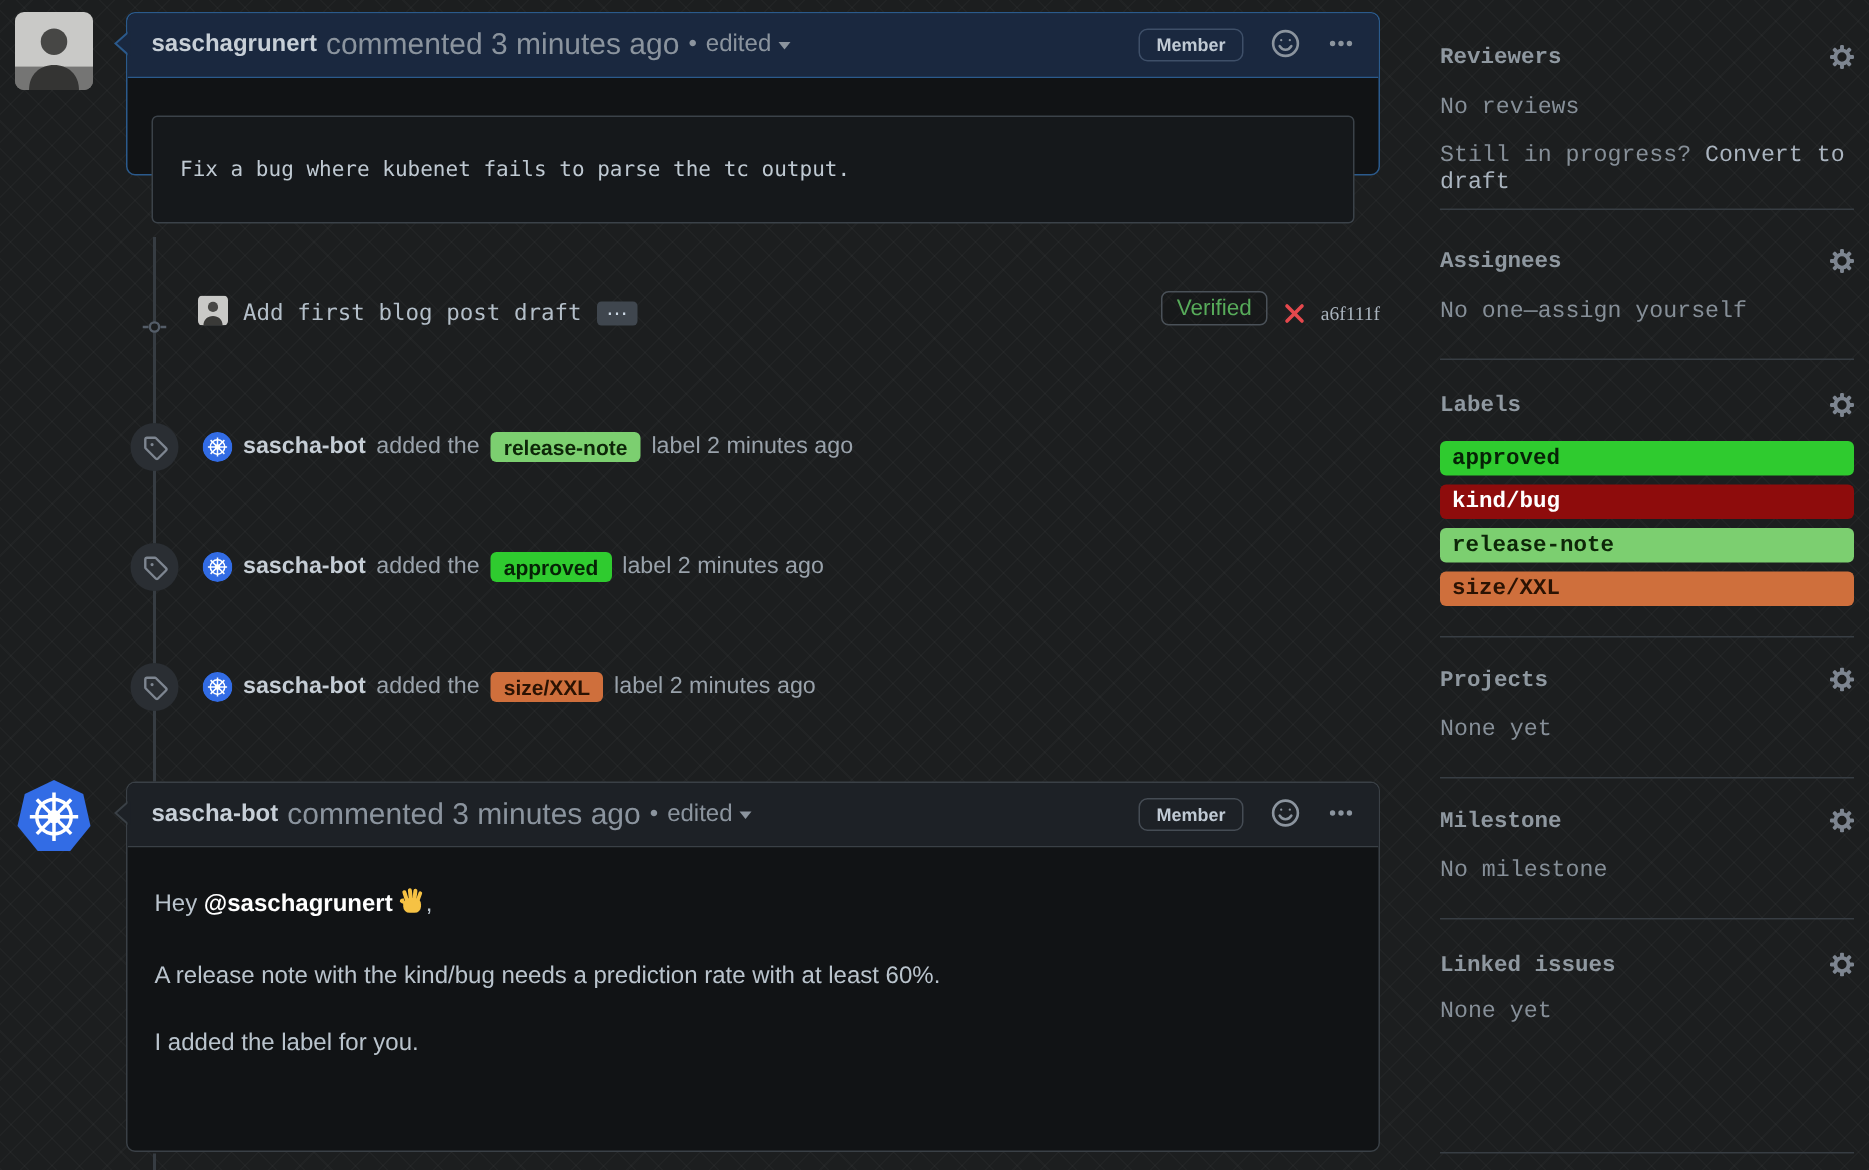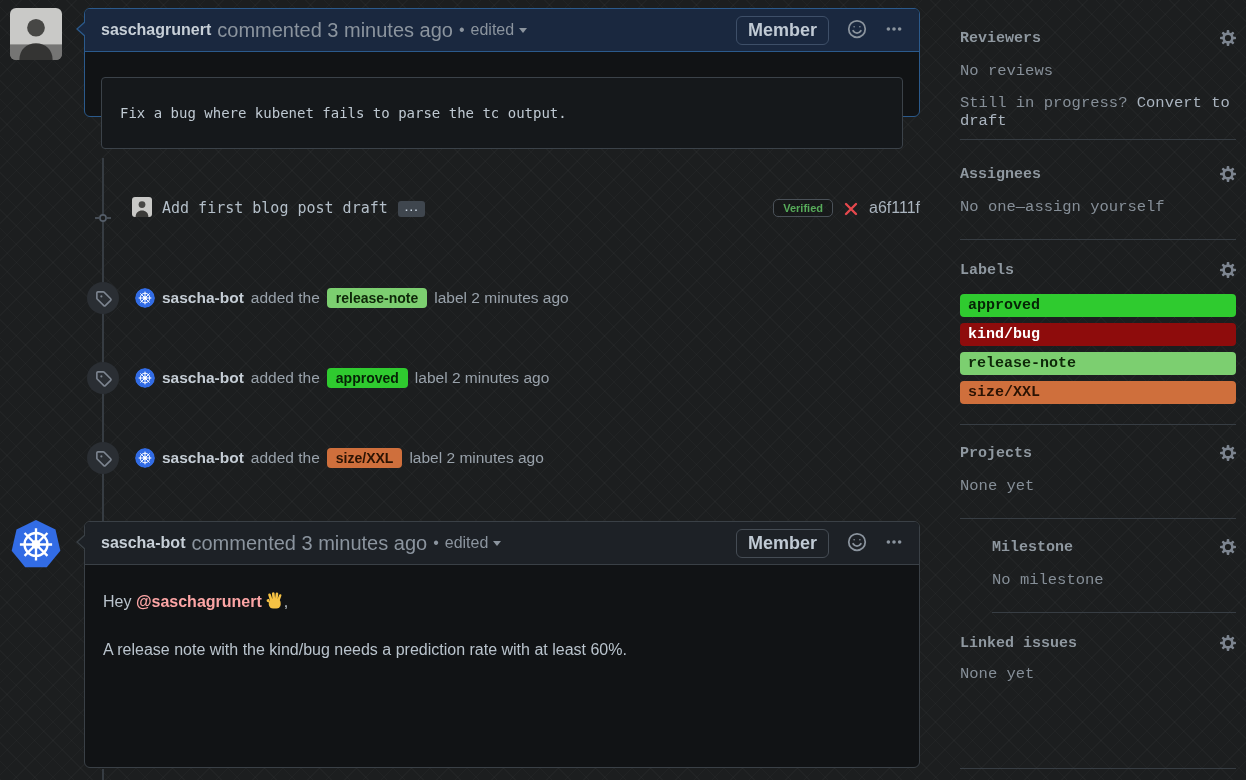--- a/index.html
+++ b/index.html
@@ -32,47 +32,47 @@
   .comment.blue .caret-out { border-right:9px solid #2b5a8c; }
   .comment.blue .caret-in  { border-right:9px solid #1a283f; }
   .comment.gray .caret-out { border-right:9px solid #3a4046; }
   .comment.gray .caret-in  { border-right:9px solid #1d2126; }
   .c-author { font-weight:bold; color:#c7cfd7; font-size:16px; }
   .c-meta   { color:#8b949e; font-size:20px; margin-left:6px; }
   .c-sep    { color:#8b949e; margin-left:6px; }
   .c-edited { color:#8b949e; font-size:16px; margin-left:6px; }
   .dd-caret { display:inline-block; width:0; height:0; border-left:4px solid transparent; border-right:4px solid transparent; border-top:5px solid #8b949e; margin-left:5px; }
   .c-spacer { flex:1; }
-  .member-badge { border:1px solid #3e4f68; color:#c0cad4; font-size:18px; font-weight:bold; border-radius:6px; padding:3px 11px; }
+  .member-badge { border:1px solid #3e4f68; color:#c0cad4; font-size:12px; font-weight:bold; border-radius:6px; padding:3px 11px; }
   .comment.gray .member-badge { border-color:#454c54; }
   .icon-btn { background:none; border:none; cursor:pointer; display:flex; align-items:center; margin-left:18px; padding:0; }
   
   .code-block {
     margin:25px 16px 20px; border:1px solid #3b4249; border-radius:4px; background:#15181b;
     padding:27px 18px; font-family:"DejaVu Sans Mono", monospace; font-size:14px; color:#bfc9d2; white-space:pre;
   }
   
   .c-body { padding:26px 18px 0; }
   .c-body p { font-size:16px; line-height:19px; margin:0 0 26px; color:#bac4cd; }
   .c-body b { color:#ccd4dc; }
-  .mention { font-weight:bold; color:#fca5a5; text-decoration:none; }
+  .mention { font-weight:bold; color:#ffffff; text-decoration:none; }
   .wave { display:inline-block; vertical-align:-3px; margin-left:3px; }
   
   .tl-line { position:absolute; left:102px; width:2px; background:#363c42; }
   .event-row { position:absolute; left:87px; height:32px; display:flex; align-items:center; }
   .event-icon { width:32px; height:32px; border-radius:50%; background:#2a2e33; display:flex; align-items:center; justify-content:center; margin-right:16px; flex:0 0 auto; }
   .event-text { display:flex; align-items:center; gap:7px; font-size:15.5px; color:#99a2ab; white-space:nowrap; }
   .event-actor { font-weight:bold; color:#c5cdd5; }
   .label-chip { font-size:14px; font-weight:bold; border-radius:4px; padding:2px 9px; }
   
   .commit-row { position:absolute; top:191px; height:26px; display:flex; align-items:flex-end; gap:10px; }
   .commit-msg { font-family:"DejaVu Sans Mono", monospace; font-size:15px; color:#b4bfc9; }
   .more-btn { background:#3f464e; border:none; border-radius:3px; width:27px; height:16px; color:#cdd9e5; font-size:15px; line-height:6px; cursor:pointer; padding:0 0 7px; }
-  .verified-badge { border:1px solid #4a5158; border-radius:5px; color:#57ab5a; font-size:11px; padding:2px 9px; background:rgba(0,0,0,0.15);font-weight:bold; }
-  .sha { font-family:Liberation Sans, sans-serif; font-size:16px; color:#aab4be; }
+  .verified-badge { border:1px solid #4a5158; border-radius:5px; color:#57ab5a; font-size:15px; padding:2px 9px; background:rgba(0,0,0,0.15); }
+  .sha { font-family:Liberation Serif, serif; font-size:13px; color:#aab4be; }
   
   .sidebar { position:absolute; left:960px; top:0; width:276px;font-family:Liberation Mono, monospace; }
   .side-section { border-bottom:1px solid #373d43; }
   .side-title-row { display:flex; align-items:flex-start; justify-content:space-between; }
   .side-title { font-size:15px; font-weight:bold; color:#8f98a0; line-height:18px; }
   .side-text { font-size:15.5px; color:#868f98; line-height:18px; }
   .side-link { color:#aab4bf; cursor:pointer; }
   .gear-btn { background:none; border:none; padding:0; cursor:pointer; line-height:0; }
   .side-label { height:23px; line-height:23px; border-radius:4px; font-size:15px; font-weight:bold; padding:0 8px; margin-bottom:6px; cursor:pointer; }
 </style>
@@ -273,20 +273,21 @@
               <g fill="#f6c244">
                 <rect x="4.2" y="2.5" width="2.8" height="8" rx="1.4" transform="rotate(-18 5.6 6.5)"></rect>
                 <rect x="7.6" y="1.2" width="2.8" height="9" rx="1.4" transform="rotate(-6 9 5.7)"></rect>
                 <rect x="10.8" y="1.6" width="2.8" height="9" rx="1.4" transform="rotate(7 12.2 6.1)"></rect>
                 <rect x="13.8" y="3.2" width="2.6" height="8" rx="1.3" transform="rotate(20 15.1 7.2)"></rect>
                 <path d="M4.5 8.5c-1.8-.4-3 .6-2.8 1.8.2 1 1.4 1.6 3 2z"></path>
                 <rect x="4" y="8" width="12.5" height="10.5" rx="4.5"></rect>
               </g>
             </svg></span><span>,</span></p>
       <p>A release note with the kind/bug needs a prediction rate with at least 60%.</p>
+      <p>I added the label for you.</p>
     </div>
   </div>
 
   <div class="sidebar">
 
     <div class="side-section" style="height:140px; padding-top:30px;">
       <div class="side-title-row">
         <span class="side-title">Reviewers</span>
         <button class="gear-btn"><span><svg width="16" height="16" viewBox="0 0 16 16">
                 <g fill="#7d8590">
@@ -368,21 +369,21 @@
                   <rect x="6.7" y="0" width="2.6" height="3.4" rx="0.8" transform="rotate(270 8 8)"></rect>
                   <rect x="6.7" y="0" width="2.6" height="3.4" rx="0.8" transform="rotate(315 8 8)"></rect>
                 </g>
                 <circle cx="8" cy="8" r="4.4" fill="none" stroke="#7d8590" stroke-width="2.6"></circle>
                 <circle cx="8" cy="8" r="2" fill="#1c1e1f"></circle>
               </svg></span></button>
       </div>
       <div class="side-text" style="margin-top:14px;">None yet</div>
     </div>
 
-    <div class="side-section" style="height:94px; padding-top:20px;margin-left:32px;">
+    <div class="side-section" style="height:94px; padding-top:20px;">
       <div class="side-title-row">
         <span class="side-title">Milestone</span>
         <button class="gear-btn"><span><svg width="16" height="16" viewBox="0 0 16 16">
                 <g fill="#7d8590">
                   <rect x="6.7" y="0" width="2.6" height="3.4" rx="0.8"></rect>
                   <rect x="6.7" y="0" width="2.6" height="3.4" rx="0.8" transform="rotate(45 8 8)"></rect>
                   <rect x="6.7" y="0" width="2.6" height="3.4" rx="0.8" transform="rotate(90 8 8)"></rect>
                   <rect x="6.7" y="0" width="2.6" height="3.4" rx="0.8" transform="rotate(135 8 8)"></rect>
                   <rect x="6.7" y="0" width="2.6" height="3.4" rx="0.8" transform="rotate(180 8 8)"></rect>
                   <rect x="6.7" y="0" width="2.6" height="3.4" rx="0.8" transform="rotate(225 8 8)"></rect>

